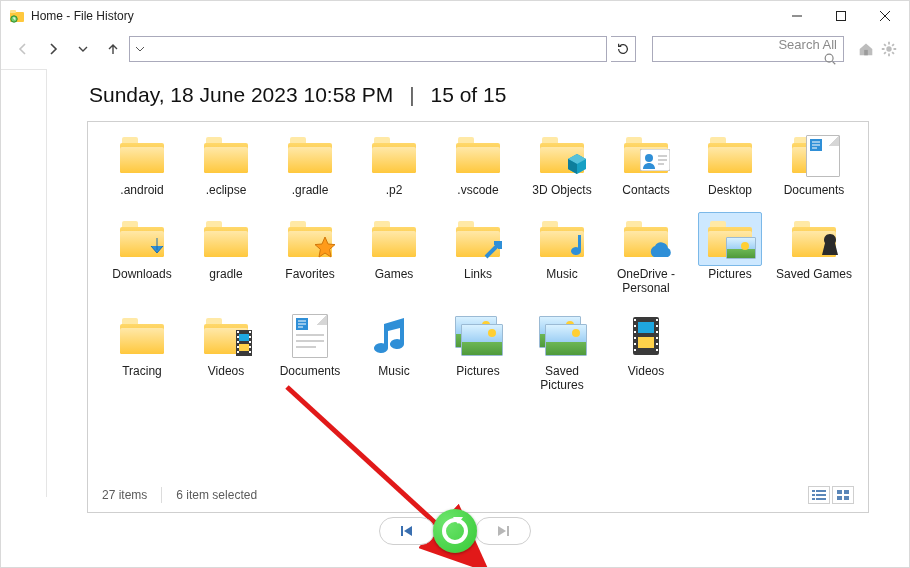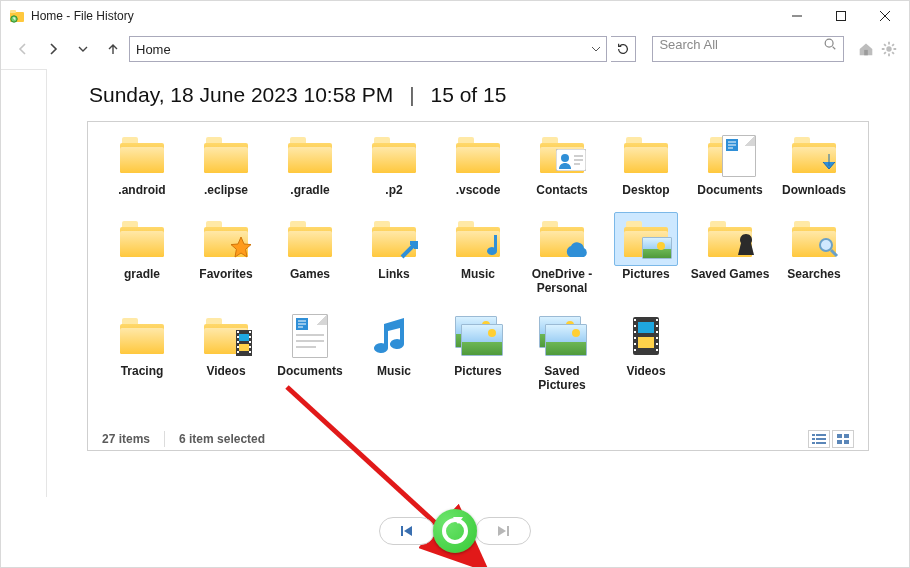--- a/index.html
+++ b/index.html
@@ -34,52 +34,52 @@
 
   
   .navbar { height:40px; display:flex; align-items:center; gap:4px; padding:4px 10px 8px 10px; }
   .nav-zone { display:flex; align-items:center; gap:6px; }
   .nav-btn { width:24px; height:24px; display:flex; align-items:center; justify-content:center; color:#444; }
   .nav-btn.disabled { color:#c4c4c4; }
   .addr { flex:0 0 478px; display:flex; height:26px; border:1px solid #aab; }
   .addr-input { flex:1 1 auto; padding:0 6px; font-size:13px; display:flex; align-items:center; color:#222; background:#fff; }
   .addr-drop { width:20px; border-left:0; display:flex; align-items:center; justify-content:center; color:#555; }
   .refresh { width:26px; height:26px; border:1px solid #aab; border-left:none; display:flex; align-items:center; justify-content:center; color:#333; }
-  .search { margin-left:12px; height:26px; width:196px; border:1px solid #aab; display:flex; align-items:flex-start; justify-content:space-between; padding:0 6px; color:#8a8a8a; font-size:13px; }
+  .search { margin-left:12px; height:26px; width:196px; border:1px solid #aab; display:flex; align-items:flex-end; justify-content:space-between; padding:0 6px; color:#8a8a8a; font-size:13px;flex-direction:column; }
   .nav-ico { width:20px; height:20px; display:flex; align-items:center; justify-content:center; color:#9a9a9a; }
 
   
   .work { position:absolute; top:68px; left:0; right:0; bottom:70px; display:flex; }
   .leftpane { width:46px; border-right:1px solid #e5e5e5; border-top:1px solid #e5e5e5; }
   .main { flex:1 1 auto; padding:12px 40px 10px 40px; position:relative; }
 
   .heading { font-size:21px; color:#111; margin:2px 0 14px 2px; }
   .heading .sep { color:#555; padding:0 10px; }
 
-  .folder-box { border:1px solid #cfcfcf; height:330px; position:relative; padding:6px 14px 4px 14px;font-weight:bold; }
+  .folder-box { border:1px solid #cfcfcf; height:392px; position:relative; padding:6px 14px 4px 14px; }
   .grid { display:grid; grid-template-columns: repeat(9, 80px); gap:14px 4px; }
   .item { width:80px; display:flex; flex-direction:column; align-items:center; cursor:default; text-align:center; }
   .item.sel .icon-wrap { background:var(--sel-bg); border:1px solid var(--sel-border); border-radius:2px; }
   .icon-wrap { width:64px; height:54px; display:flex; align-items:center; justify-content:center; padding:2px; }
   .lbl { font-size:12px; line-height:1.15; color:#222; margin-top:2px; max-width:80px; word-break:break-word; }
 
   
   .folder { width:44px; height:36px; position:relative; }
   .folder .tab { position:absolute; top:0; left:2px; width:16px; height:8px; background:var(--folder-a); border-radius:2px 2px 0 0; }
   .folder .body { position:absolute; top:6px; left:0; width:44px; height:30px; background:linear-gradient(#ffd86b,#f5b218); border-radius:2px; }
   .folder .flap { position:absolute; top:10px; left:0; width:44px; height:26px; background:linear-gradient(#ffe8a8,#ffc83d); border-radius:2px; transform:none; }
   .badge { position:absolute; right:-6px; bottom:-4px; }
   .page-doc { width:34px; height:42px; background:#fff; border:1px solid #bcbcbc; position:relative; border-radius:1px; }
   .page-doc:before { content:""; position:absolute; top:0; right:0; width:10px; height:10px; background:linear-gradient(135deg,#fff 49%,#d6d6d6 50%); }
   .page-doc .accent { position:absolute; top:3px; left:3px; width:12px; height:12px; }
   .pic-thumb { width:42px; height:32px; border:1px solid #9bbad4; background:linear-gradient(#d9f1ff,#9fd0f5 55%,#6db755 56%,#4f9a3b); position:relative; border-radius:1px; }
   .pic-thumb .sun { position:absolute; top:4px; right:6px; width:8px; height:8px; background:#ffcf33; border-radius:50%; }
 
   
-  .status { position:absolute; left:14px; right:14px; bottom:0; height:22px; display:flex; align-items:center; font-size:12px; color:#5b5b5b; justify-content:space-between;}
+  .status { position:absolute; left:14px; right:14px; bottom:6px; height:22px; display:flex; align-items:center; font-size:12px; color:#5b5b5b; justify-content:space-between;}
   .status .left { display:flex; align-items:center; gap:14px;}
   .status .divider { width:1px; height:16px; background:#dcdcdc;}
   .view-toggles { display:flex; gap:2px;}
   .vt { width:22px; height:18px; border:1px solid #cfcfcf; display:flex; align-items:center; justify-content:center;}
 
   
   .bottom { position:absolute; left:0; right:0; bottom:12px; height:48px; display:flex; align-items:center; justify-content:center; gap:0; }
   .pill { width:56px; height:28px; border:1px solid #cfcfcf; background:#fff; border-radius:14px; display:flex; align-items:center; justify-content:center; color:#3a6fb0; font-size:12px; }
   .restore { width:44px; height:44px; border-radius:50%; background:radial-gradient(circle at 30% 30%, #6ce56c, var(--green)); display:flex; align-items:center; justify-content:center; margin:0 -2px; position:relative; box-shadow:0 1px 3px rgba(0,0,0,.35); z-index:2; }
   .restore .inner { width:26px; height:26px; border:4px solid #fff; border-radius:50%; position:relative; }
@@ -143,21 +143,20 @@
             <path d="M1 3l4 4 4-4" fill="none" stroke="currentColor" stroke-width="1.4"></path>
           </svg>
         </div>
       <div class="nav-btn">
           <svg width="16" height="16" viewBox="0 0 16 16">
             <path d="M8 13V4M4 8l4-4 4 4" fill="none" stroke="currentColor" stroke-width="1.4"></path>
           </svg>
         </div>
     </div>
     <div class="addr">
-      <div class="addr-input">Home</div>
       <div class="addr-drop">
           <svg width="10" height="10" viewBox="0 0 10 10">
             <path d="M1 3l4 4 4-4" fill="none" stroke="currentColor"></path>
           </svg>
         </div>
     </div>
     <div class="refresh">
         <svg width="14" height="14" viewBox="0 0 16 16">
           <path d="M3 8a5 5 0 1 0 1.5-3.5M3 2v3h3" fill="none" stroke="#333" stroke-width="1.4"></path>
         </svg>
@@ -247,20 +246,35 @@
                 </div>
               </div>
               <div class="lbl">.vscode</div>
             </div>
             <div class="item">
               <div class="icon-wrap">
                 <div class="folder">
                   <div class="tab"></div>
                   <div class="body"></div>
                   <div class="flap"></div>
+    <svg class="badge" width="26" height="26" viewBox="0 0 26 26">
+                    <path d="M13 3l9 5v10l-9 5-9-5V8z" fill="#16a0c4"></path>
+                    <path d="M13 3l9 5-9 5-9-5z" fill="#55c1da"></path>
+                    <path d="M13 13v10l-9-5V8z" fill="#0e7e9c"></path>
+                  </svg>
+                </div>
+              </div>
+              <div class="lbl">3D Objects</div>
+            </div>
+            <div class="item">
+              <div class="icon-wrap">
+                <div class="folder">
+                  <div class="tab"></div>
+                  <div class="body"></div>
+                  <div class="flap"></div>
     <svg class="badge" width="30" height="22" viewBox="0 0 30 22" style="right:-2px;bottom:2px;">
                     <rect x="0" y="0" width="30" height="22" rx="2" fill="#fff" stroke="#b7b7b7"></rect>
                     <circle cx="9" cy="9" r="4" fill="#2f8fd7"></circle>
                     <path d="M3 20c0-4 3-6 6-6s6 2 6 6" fill="#2f8fd7"></path>
                     <rect x="18" y="6" width="9" height="2" fill="#cfcfcf"></rect>
                     <rect x="18" y="10" width="9" height="2" fill="#cfcfcf"></rect>
                     <rect x="18" y="14" width="6" height="2" fill="#cfcfcf"></rect>
                   </svg>
                 </div>
               </div>
@@ -399,34 +413,20 @@
                 <div class="folder">
                   <div class="tab"></div>
                   <div class="body"></div>
                   <div class="flap"></div>
     <svg class="badge" width="24" height="30" viewBox="0 0 24 30">
                     <path d="M12 3c4 0 6 3 6 6 0 2-1 3-1 3l3 12H4l3-12s-1-1-1-3c0-3 2-6 6-6z" fill="#2b2b2b"></path>
                   </svg>
                 </div>
               </div>
               <div class="lbl">Saved Games</div>
-            </div>
-            <div class="item">
-              <div class="icon-wrap">
-                <div class="folder">
-                  <div class="tab"></div>
-                  <div class="body"></div>
-                  <div class="flap"></div>
-    <svg class="badge" width="26" height="26" viewBox="0 0 26 26">
-                    <circle cx="10" cy="10" r="6" fill="#cfe8ff" stroke="#6aa0c8" stroke-width="2"></circle>
-                    <path d="M15 15l6 6" stroke="#6aa0c8" stroke-width="3"></path>
-                  </svg>
-                </div>
-              </div>
-              <div class="lbl">Searches</div>
             </div>
             <div class="item">
               <div class="icon-wrap">
                 <div class="folder">
                   <div class="tab"></div>
                   <div class="body"></div>
                   <div class="flap"></div>
                 </div>
               </div>
               <div class="lbl">Tracing</div>

